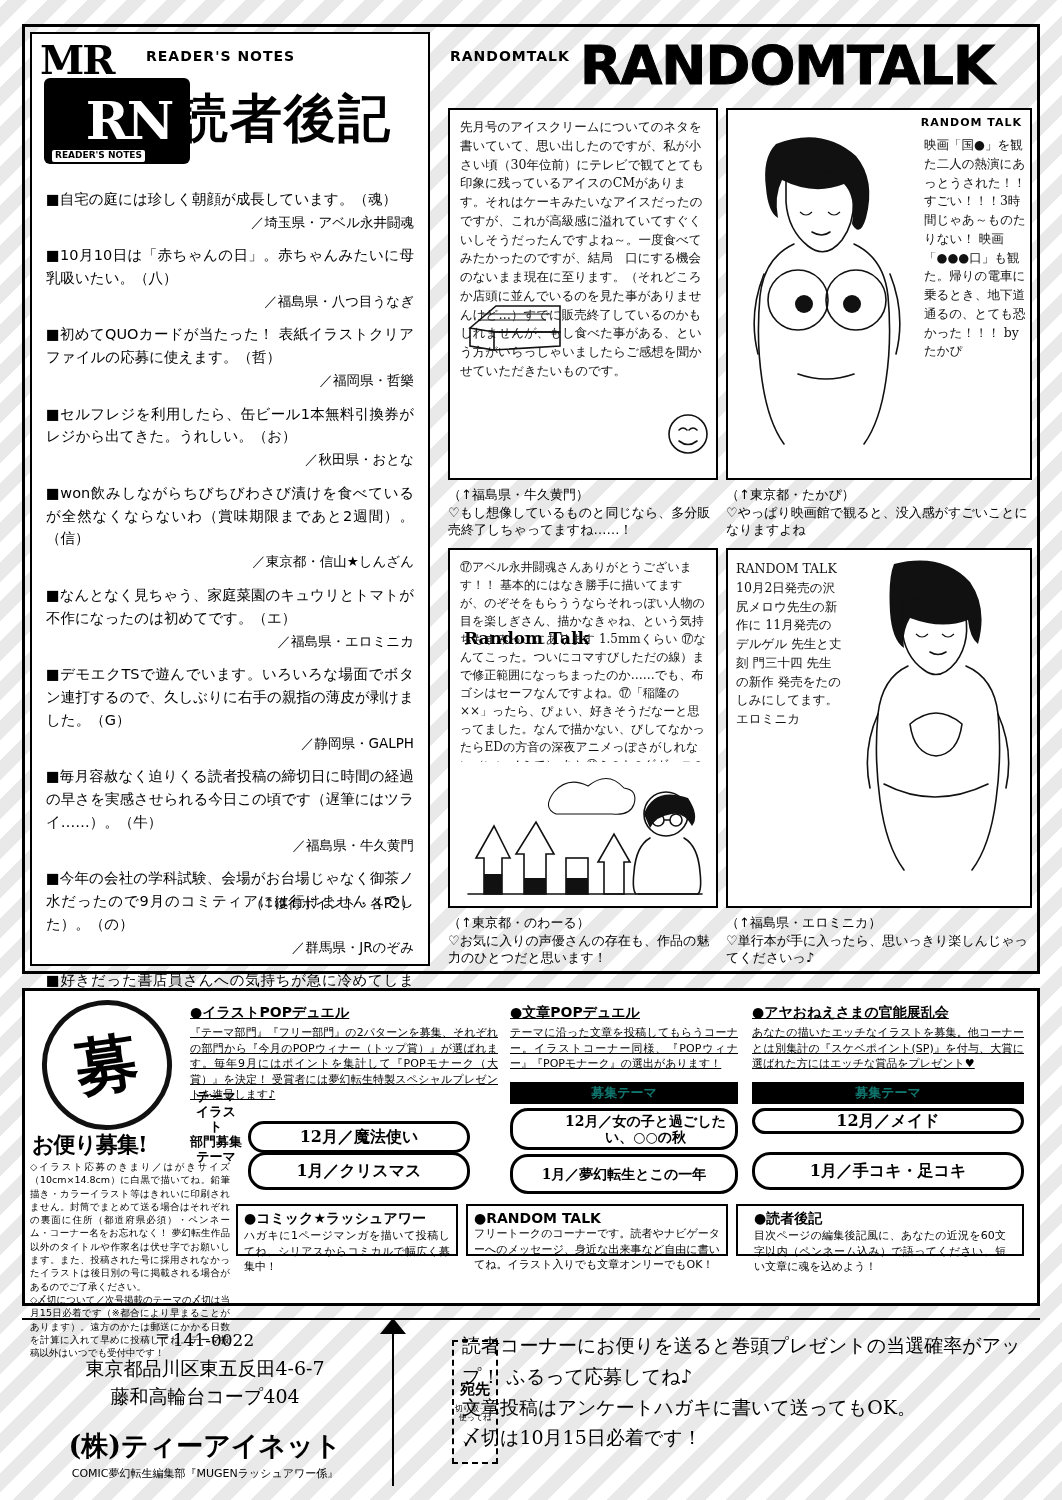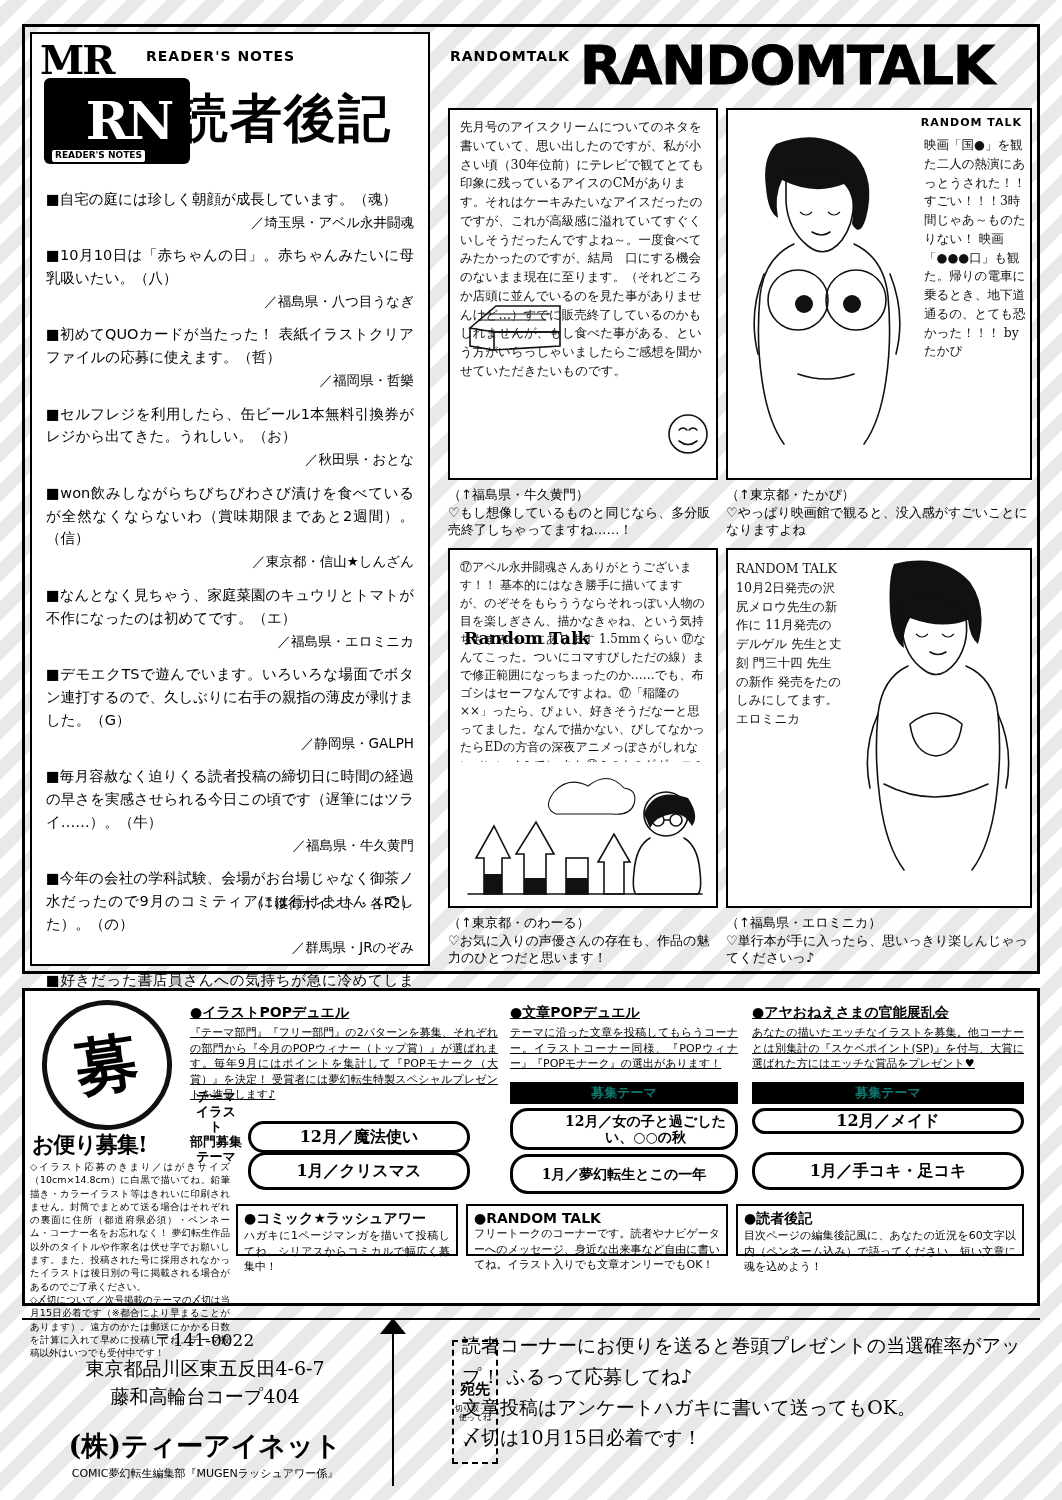--- a/index.html
+++ b/index.html
@@ -393,21 +393,21 @@
 <div class="blk theme-btn" style="left:752px;top:1152px;width:272px;height:38px;">1月／手コキ・足コキ</div>
 
 <div class="blk mini-box" style="left:236px;top:1204px;width:222px;height:52px;padding:4px 6px;">
   <div class="bullet-hd">●コミック★ラッシュアワー</div>
   <div class="bodytxt">ハガキに1ページマンガを描いて投稿してね。シリアスからコミカルで幅広く募集中！</div>
 </div>
 <div class="blk mini-box" style="left:466px;top:1204px;width:262px;height:52px;padding:4px 6px;">
   <div class="bullet-hd">●RANDOM TALK</div>
   <div class="bodytxt">フリートークのコーナーです。読者やナビゲーターへのメッセージ、身近な出来事など自由に書いてね。イラスト入りでも文章オンリーでもOK！</div>
 </div>
-<div class="blk mini-box" style="left:736px;top:1204px;width:288px;height:52px;padding:4px 6px;">
+<div class="blk mini-box" style="left:736px;top:1204px;width:288px;height:52px;padding:4px 16px;">
   <div class="bullet-hd">●読者後記</div>
   <div class="bodytxt">目次ページの編集後記風に、あなたの近況を60文字以内（ペンネーム込み）で語ってください。短い文章に魂を込めよう！</div>
 </div>
 
 <div class="footer-line"></div>
 <div class="addr">
   <div class="zip">〒141-0022</div>
   <div>東京都品川区東五反田4-6-7</div>
   <div>藤和高輪台コープ404</div>
 </div>

